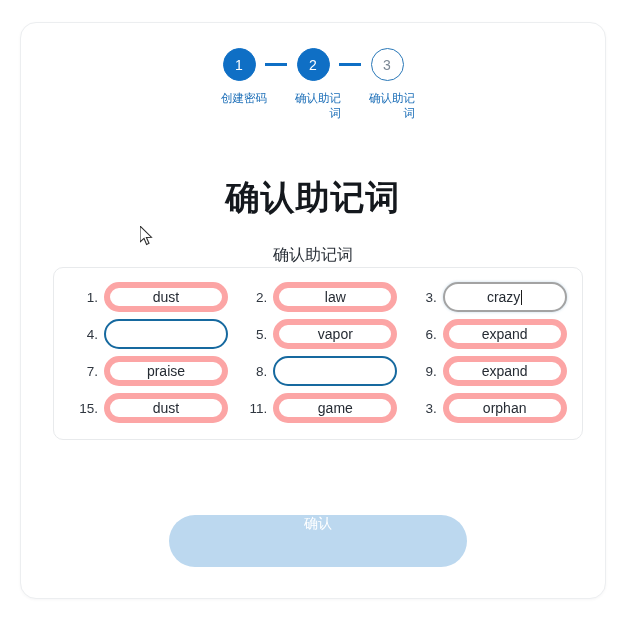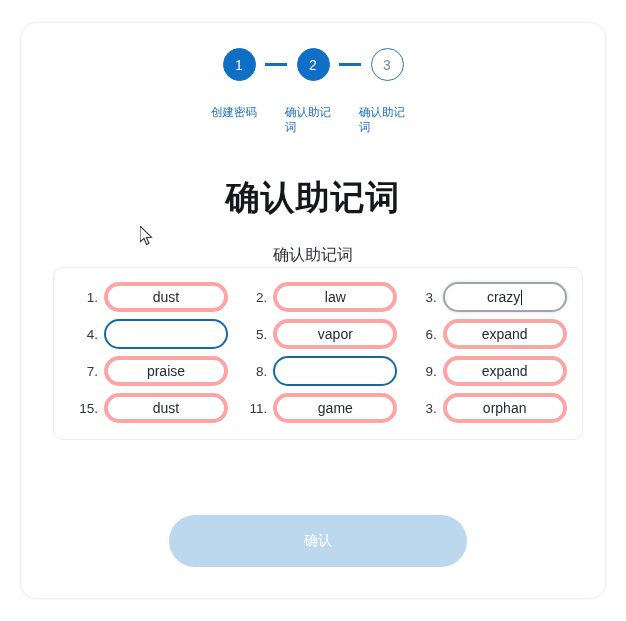--- a/index.html
+++ b/index.html
@@ -64,25 +64,25 @@
     background: #0f6fc5;
     color: #ffffff;
     border: 1px solid #0f6fc5;
   }
   .step-circle.todo {
     background: #ffffff;
     color: #7b8794;
     border: 1.5px solid #2a78b8;
   }
   .step-label {
-    margin-top: 24px;
+    margin-top: 10px;
     font-size: 11.5px;
     line-height: 15px;
     color: #1d6fb8;
-    text-align: left;
+    text-align: right;
     width: 56px;
     word-break: break-all;
   }
   .step-connector {
     width: 22px;
     height: 2.5px;
     background: #0f6fc5;
     margin-top: 15px;
     flex: none;
   }
@@ -139,21 +139,21 @@
     width: 26px;
     text-align: right;
     margin-right: 6px;
     flex: none;
   }
   .word-pill {
     width: 124px;
     height: 30px;
     box-sizing: border-box;
     border-radius: 16px;
-    border: 4px solid #fca5a5;
+    border: 6px solid #fca5a5;
     background: #ffffff;
     display: flex;
     align-items: center;
     justify-content: center;
     font-size: 14px;
     color: #252b33;
     outline: none;
     padding: 0;
     font-family: "Liberation Sans", "DejaVu Sans", sans-serif;
     text-align: center;
@@ -187,21 +187,21 @@
     width: 298px;
     height: 52px;
     border: none;
     border-radius: 26px;
     background: #bcd8ef;
     color: #ffffff;
     font-size: 14px;
     font-family: "Liberation Sans", "DejaVu Sans", sans-serif;
     cursor: default;
     display: flex;
-    align-items: center;
+    align-items: flex-start;
     justify-content: center;
   }
 
   
   .cursor {
     position: absolute;
     left: 140px;
     top: 226px;
     width: 14px;
     height: 20px;

